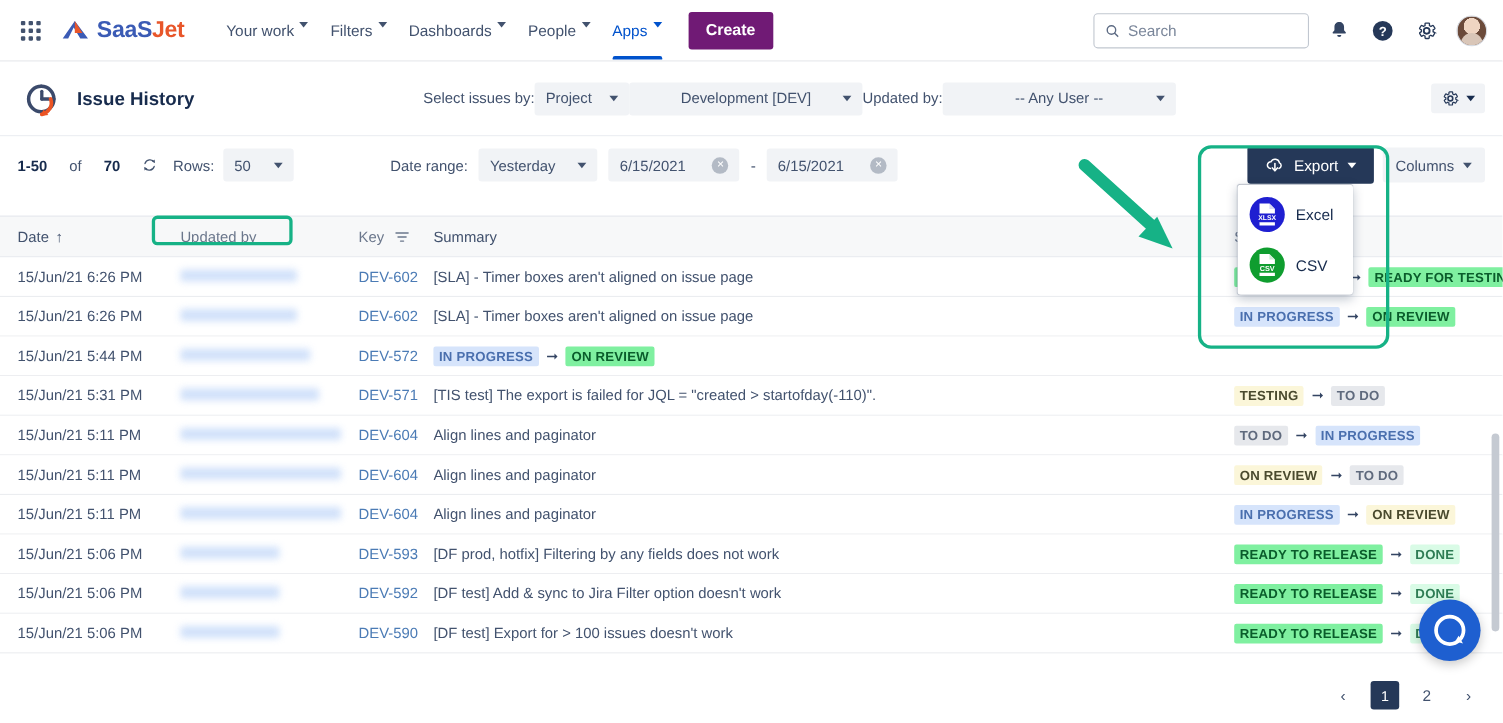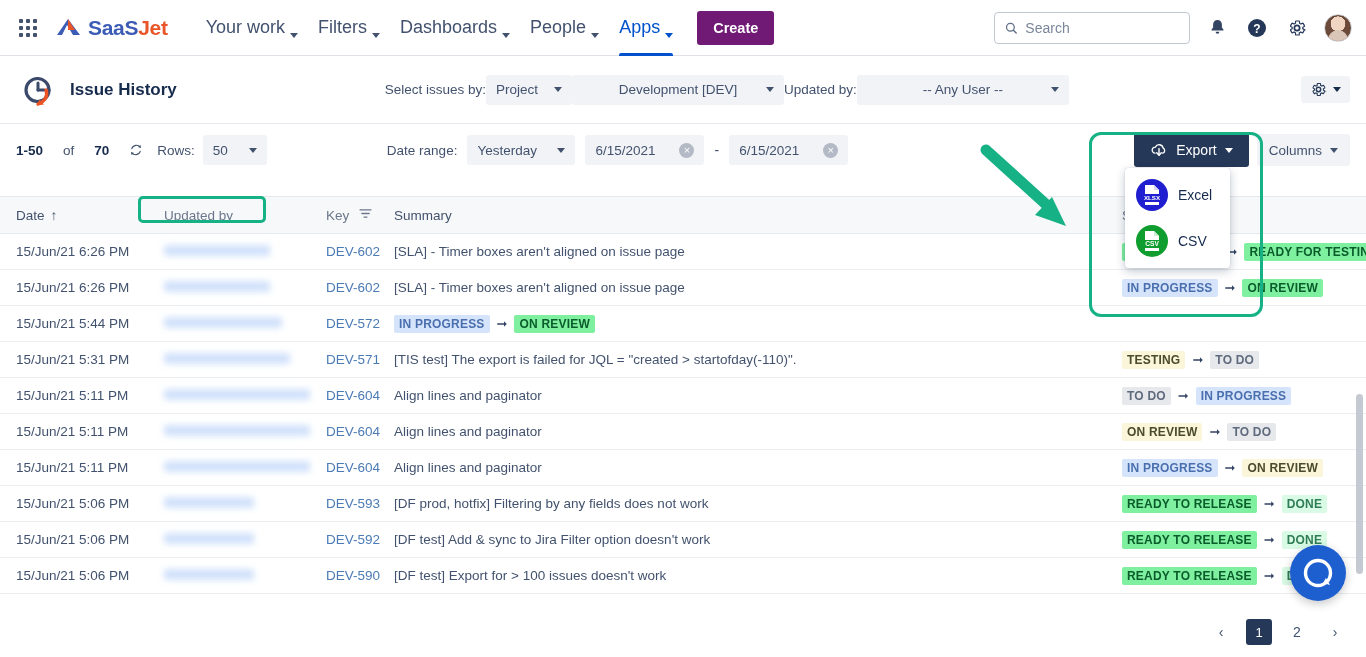--- a/index.html
+++ b/index.html
@@ -33,22 +33,22 @@
     margin-right: 16px;
   }
   .app-switcher i { background: #42526e; border-radius: 1px; display:block; width:4px; height:4px;}
   .brand { display: flex; align-items: center; gap: 6px; margin-right: 28px; cursor: pointer;}
   .brand-mark { width: 26px; height: 22px; flex: none;}
   .brand-text { font-size: 21px; font-weight: bold; letter-spacing: -0.3px; }
   .brand-text .b1 { color: #3b5bb5; }
   .brand-text .b2 { color: #e8562a; }
   .nav-items { display: flex; align-items: center; gap: 0px; }
   .nav-item {
-    display: flex; align-items: flex-end; gap: 5px;
-    font-size: 18px; color: #42526e;
+    display: flex; align-items: flex-start; gap: 5px;
+    font-size: 14px; color: #42526e;
     padding: 18px 10px;
     cursor: pointer; position: relative;
     white-space: nowrap;
   }
   .nav-item.active { color: #0052cc; }
   .nav-item.active:after {
     content: ""; position: absolute; left: 10px; right: 10px; bottom: 0;
     height: 3px; background: #0052cc; border-radius: 2px 2px 0 0;
   }
   .caret { width: 0; height: 0; border-left: 4px solid transparent; border-right: 4px solid transparent; border-top: 5px solid currentColor; display:inline-block; }
@@ -108,21 +108,21 @@
 
   
   .toolbar {
     height: 52px; display: flex; align-items: center; padding: 0 16px;
     background: #fff; position: relative;
   }
   .rowcount { font-size: 13.5px; color: #42526e; display: flex; align-items: center; gap: 20px;}
   .rowcount b { color: #172b4d; }
   .rows-label { font-size: 13.5px; color: #42526e; margin-left: 14px; }
   .select.w-rows { width: 64px; justify-content: space-between; margin-left: 8px; }
-  .daterange { display: flex; align-items: center; gap: 10px; margin-left: 120px; }
+  .daterange { display: flex; align-items: center; gap: 10px; margin-left: 88px; }
   .datefield {
     background: #f1f3f6; border: none; border-radius: 3px; height: 30px;
     display: flex; align-items: center; gap: 24px; padding: 0 10px;
     font-size: 13.5px; color: #42526e; cursor: text;
   }
   .clear-x {
     width: 15px; height: 15px; border-radius: 50%; background: #b3bac5;
     color: #fff; font-size: 11px; line-height: 15px; text-align: center;
     cursor: pointer; flex: none; font-family: "Liberation Sans", sans-serif;
   }
@@ -162,21 +162,21 @@
     display: flex; align-items: center; height: 36px;
     border-bottom: 1px solid #ebedf0; font-size: 13.5px; padding: 0 16px;
     background: #fff;
   }
   .c-date  { width: 148px; flex: none; color: #42526e; }
   .c-user  { width: 162px; flex: none; }
   .c-key   { width: 68px;  flex: none; color: #4b7bb5; }
   .c-sum   { flex: 1; color: #42526e; overflow: hidden; white-space: nowrap; text-overflow: ellipsis; padding-right: 10px;}
   .c-status{ width: 228px; flex: none; display: flex; align-items: center; gap: 7px; white-space: nowrap;}
   .thead .c-date { display: flex; align-items: center; gap: 6px;}
-  .thead .c-key  { display: flex; align-items: flex-start; gap: 10px; color:#6b778c;}
+  .thead .c-key  { display: flex; align-items: center; gap: 10px; color:#6b778c;}
 
   .redacted {
     display: inline-block; height: 11px; border-radius: 2px;
     background: #cfe0fa;
     filter: blur(3.2px);
     opacity: .95;
   }
   .badge {
     font-size: 12px; font-weight: bold; letter-spacing: .2px;
     padding: 2px 5px; border-radius: 2px; white-space: nowrap;

